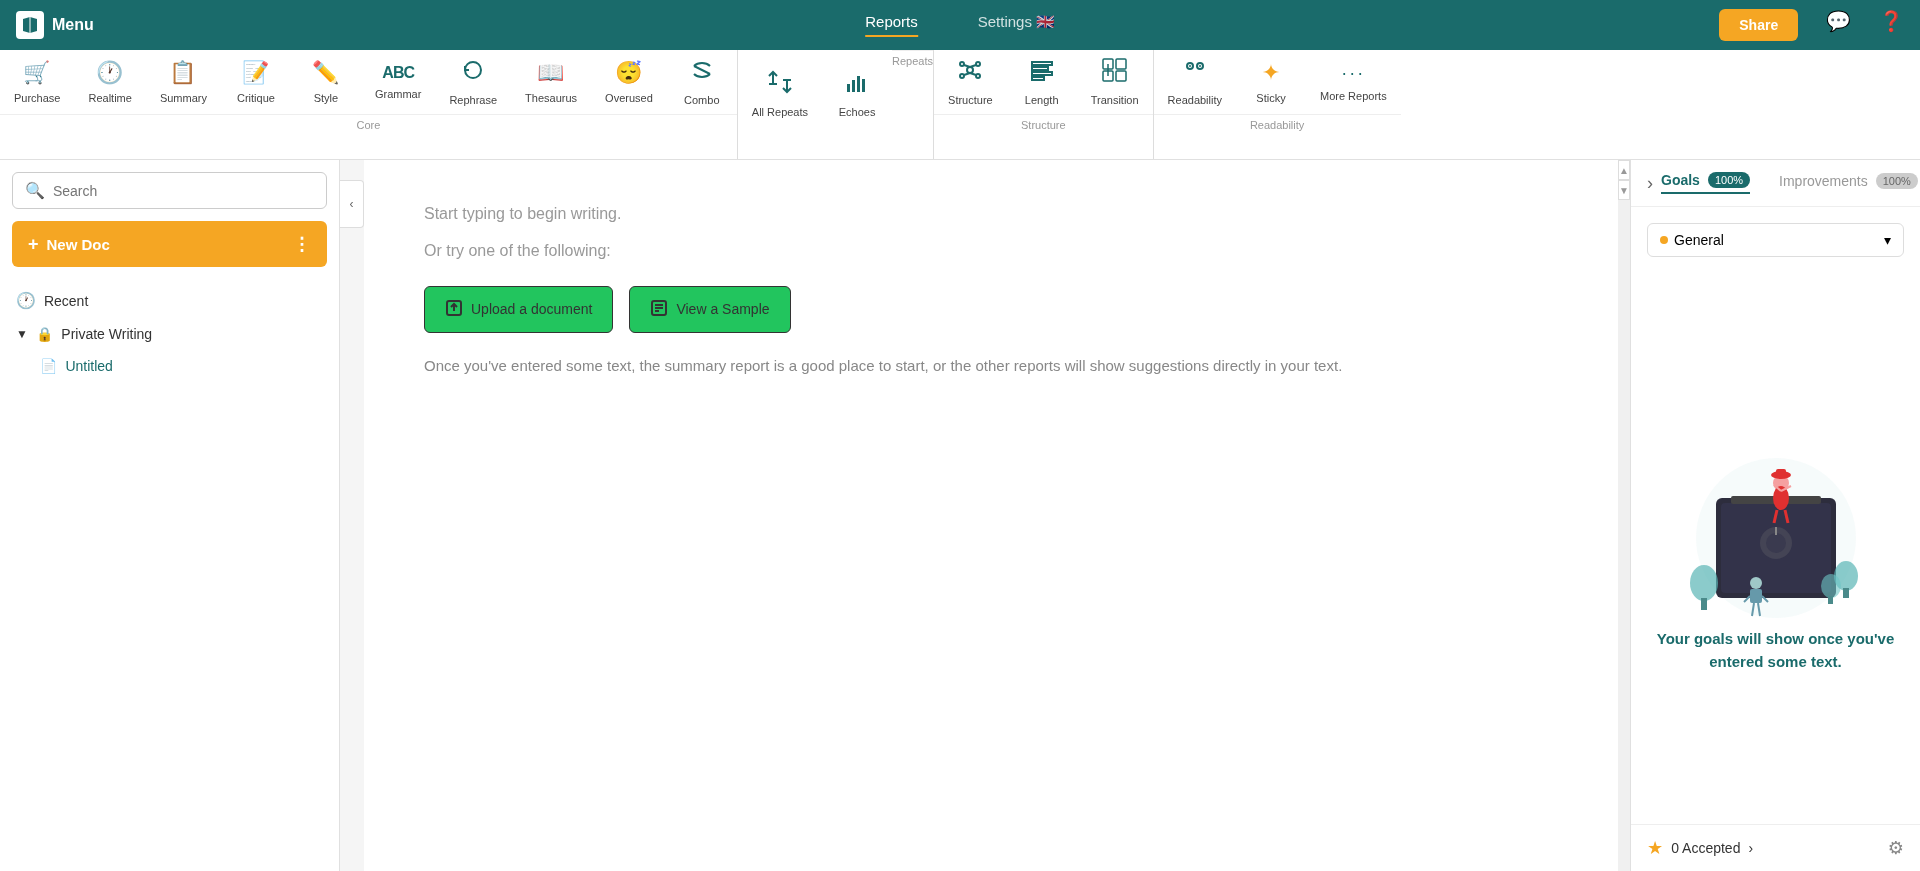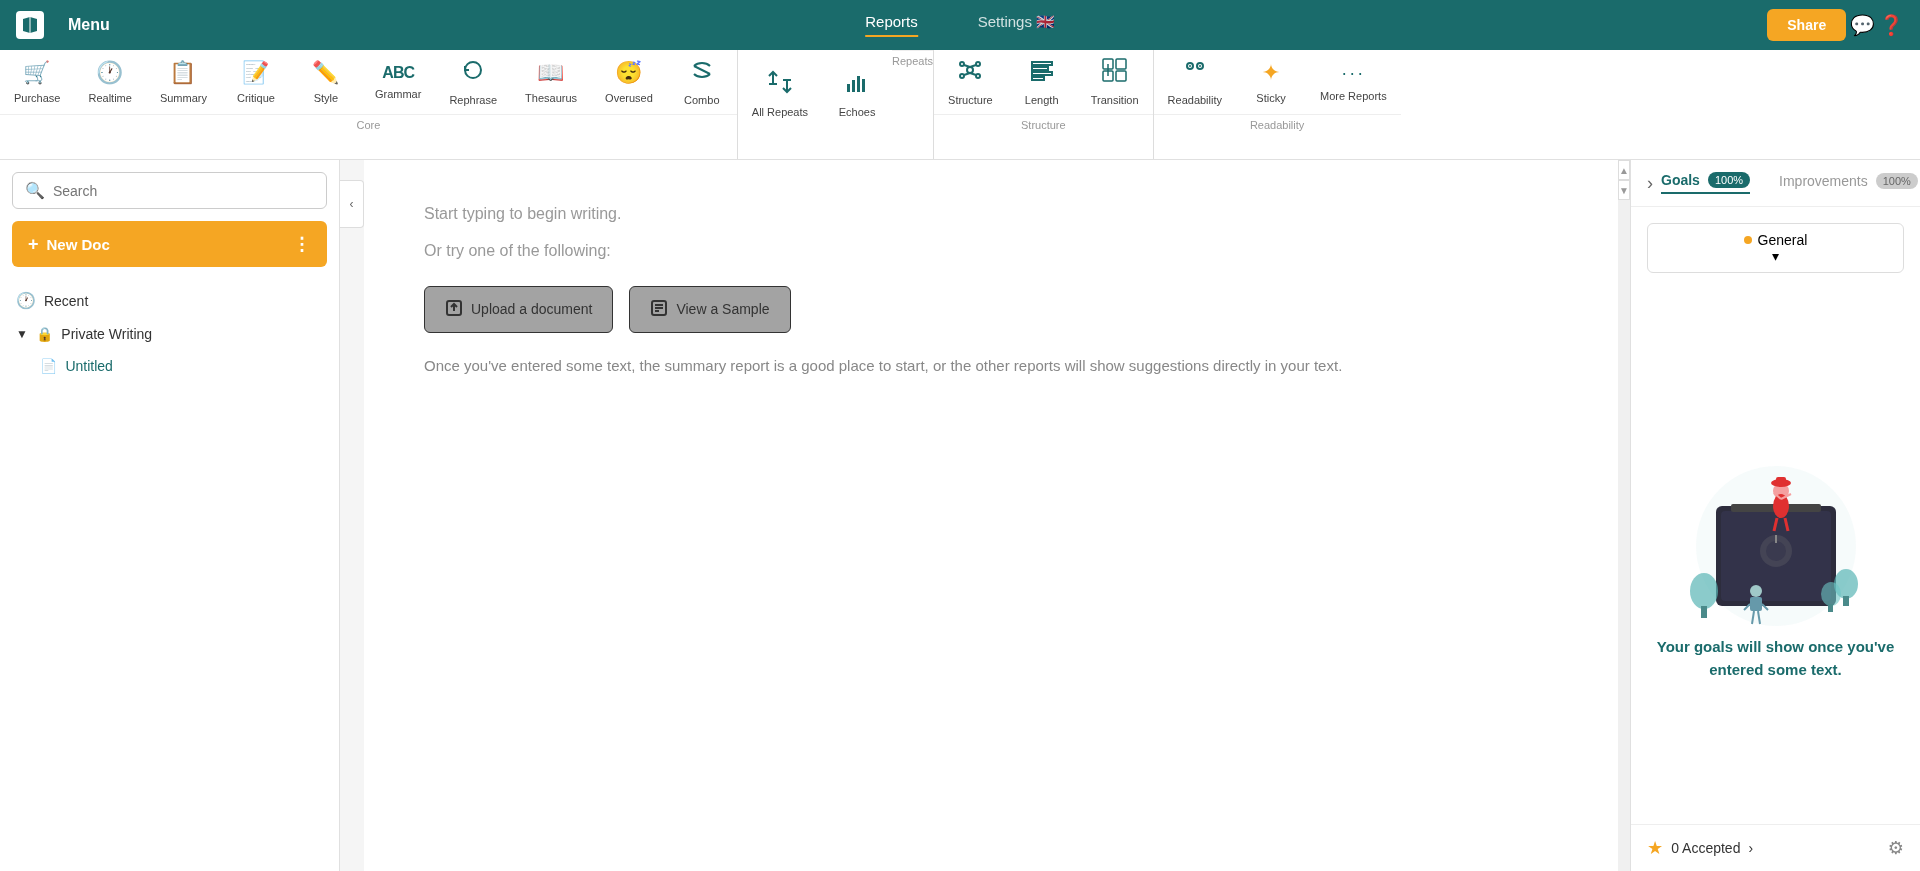--- a/index.html
+++ b/index.html
@@ -8,40 +8,40 @@
     
     .top-nav {
       background: #1a6b6b;
       height: 50px;
       display: flex;
       align-items: center;
       padding: 0 16px;
       position: relative;
     }
     .menu-btn {
-      display: flex; align-items: center; gap: 24px;
+      display: flex; align-items: center; gap: 8px;
       color: white; font-size: 16px; font-weight: 600; cursor: pointer;
     }
     .menu-logo {
       width: 28px; height: 28px;
       background: white;
       border-radius: 4px;
       display: flex; align-items: center; justify-content: center;
     }
     .menu-logo svg { width: 20px; height: 20px; }
     .nav-center {
       position: absolute; left: 50%; transform: translateX(-50%);
       display: flex; gap: 60px;
     }
     .nav-tab {
       color: rgba(255,255,255,0.8); font-size: 15px; cursor: pointer; padding-bottom: 4px;
       border-bottom: 2px solid transparent;
     }
     .nav-tab.active { color: white; border-bottom: 2px solid #f5a623; }
-    .nav-right { margin-left: auto; display: flex; align-items: center; gap: 4px; }
+    .nav-right { margin-left: auto; display: flex; align-items: flex-start; gap: 28px; }
     .share-btn {
       background: #f5a623; color: white; border: none; border-radius: 6px;
       padding: 8px 20px; font-size: 14px; font-weight: 600; cursor: pointer;
     }
     .nav-icon { color: white; font-size: 20px; cursor: pointer; }
 
     
     .toolbar {
       background: white;
       border-bottom: 1px solid #e0e0e0;
@@ -140,21 +140,21 @@
     }
     .editor-placeholder { color: #999; font-size: 16px; line-height: 1.8; }
     .editor-placeholder p { margin-bottom: 8px; }
     .action-buttons {
       display: flex; gap: 16px; margin: 20px 0;
     }
     .action-btn {
       display: flex; align-items: center; gap: 8px;
       border: 1.5px solid #333; border-radius: 6px;
       padding: 12px 20px; font-size: 14px; font-weight: 500; cursor: pointer;
-      background: #a3a3a3; color: #333;
+      background: #22c55e; color: #333;
     }
     .hint-text { color: #888; font-size: 15px; line-height: 1.7; margin-top: 16px; }
 
     
     .editor-scrollbar {
       width: 12px;
       background: #f0f0f0;
       position: relative;
     }
     .scroll-up, .scroll-down {
@@ -181,21 +181,21 @@
     .panel-tabs { display: flex; gap: 4px; }
     .panel-badge {
       background: #1a6b6b; color: white; border-radius: 10px;
       padding: 2px 7px; font-size: 11px; margin-left: 4px;
     }
     .panel-badge.gray { background: #ccc; color: #666; }
     .panel-content { flex: 1; display: flex; flex-direction: column; padding: 16px; }
     .general-select {
       display: flex; align-items: center; justify-content: space-between;
       border: 1px solid #ddd; border-radius: 6px; padding: 8px 12px;
-      font-size: 14px; cursor: pointer; margin-bottom: 16px; flex-direction: column;
+      font-size: 14px; cursor: pointer; margin-bottom: 16px;
     }
     .general-dot { width: 8px; height: 8px; background: #f5a623; border-radius: 50%; margin-right: 6px; }
     .illustration {
       flex: 1; display: flex; flex-direction: column; align-items: center; justify-content: center;
     }
     .goals-text {
       color: #1a6b6b; font-size: 15px; font-weight: 700; text-align: center;
       line-height: 1.5;
     }
     .panel-footer {

